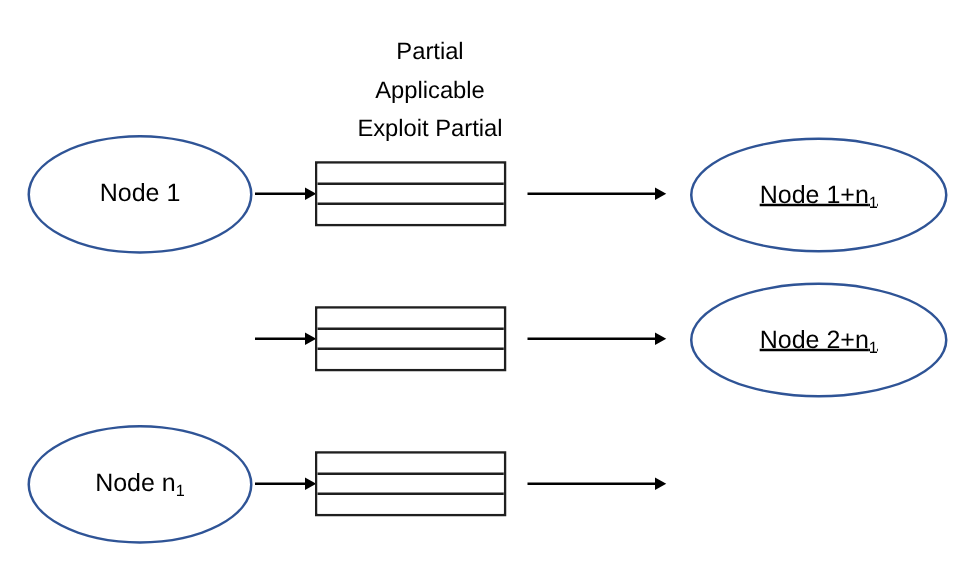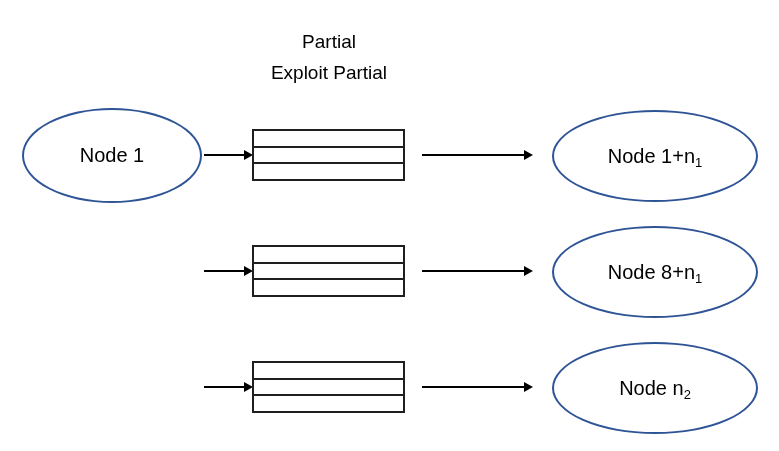--- a/index.html
+++ b/index.html
@@ -16,21 +16,21 @@
   .canvas {
     position: relative;
     width: 779px;
     height: 451px;
     background: var(--bg);
     overflow: hidden;
   }
 
   .title {
     position: absolute;
-    left: 229px;
+    left: 244px;
     top: 26px;
     width: 200px;
     text-align: center;
     color: var(--text);
     font-size: 19px;
     line-height: 31px;
     font-weight: 400;
   }
 
   .row {
@@ -48,21 +48,21 @@
     border: 2px solid var(--ellipse-stroke);
     border-radius: 50%;
     background: #fff;
     display: flex;
     align-items: center;
     justify-content: center;
     color: var(--text);
     font-size: 20px;
   }
   .ellipse.left  { left: 22px;  top: 0;   width: 180px; height: 95px; }
-  .ellipse.right { left: 552px; top: 2px; width: 206px; height: 92px; }
+  .ellipse.right { left: 552px; top: 2px; width: 206px; height: 92px; text-decoration: underline; }
 
   .node-label sub {
     font-size: 13px;
     line-height: 0;
     vertical-align: -4px;
   }
 
   .vector-box {
     position: absolute;
     left: 252px;
@@ -99,20 +99,21 @@
   .arrow.b .shaft { width: 103px; }
   .arrow.b .head  { left: 102px; }
 </style>
 </head>
 <body>
 
 <div class="canvas">
 
   <div class="title">
     <div>Partial</div>
+    <div>Applicable</div>
     <div>Exploit Partial</div>
   </div>
 
   <div class="row row-1">
     <div class="ellipse left">
       <span class="node-label"><span>Node 1</span><sub></sub></span>
     </div>
     <div class="arrow a">
       <span class="shaft"></span>
       <span class="head"></span>
@@ -139,36 +140,36 @@
     <div class="vector-box">
       <div class="cell"></div>
       <div class="cell"></div>
       <div class="cell"></div>
     </div>
     <div class="arrow b">
       <span class="shaft"></span>
       <span class="head"></span>
     </div>
     <div class="ellipse right">
-      <span class="node-label"><span>Node 8+n</span><sub>1</sub></span>
+      <span class="node-label"><span>Node 2+n</span><sub>1</sub></span>
     </div>
   </div>
 
   <div class="row row-3">
+    <div class="ellipse left">
+      <span class="node-label"><span>Node n</span><sub>1</sub></span>
+    </div>
     <div class="arrow a">
       <span class="shaft"></span>
       <span class="head"></span>
     </div>
     <div class="vector-box">
       <div class="cell"></div>
       <div class="cell"></div>
       <div class="cell"></div>
     </div>
     <div class="arrow b">
       <span class="shaft"></span>
       <span class="head"></span>
     </div>
-    <div class="ellipse right">
-      <span class="node-label"><span>Node n</span><sub>2</sub></span>
-    </div>
   </div>
 
 </div>
 
 </body></html>

